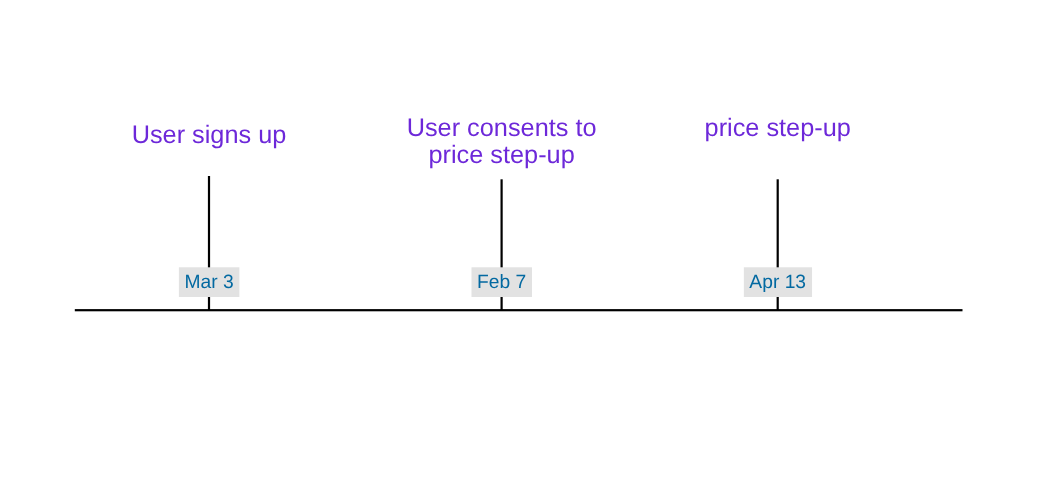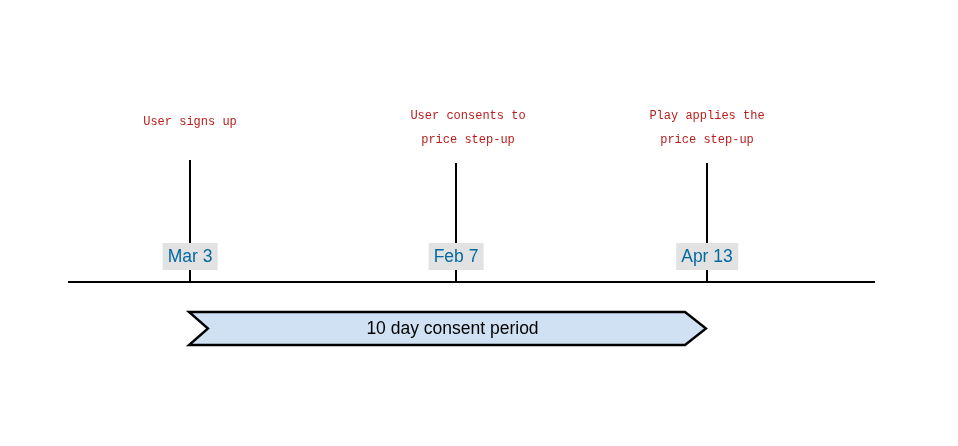--- a/index.html
+++ b/index.html
@@ -34,24 +34,23 @@
     position: absolute;
     top: 0;
     height: 446px;
     width: 0;
   }
   .marker-label {
     position: absolute;
     transform: translateX(-50%);
     text-align: center;
     white-space: nowrap;
-    font-size: 12px;
+    font-size: 23px;
     line-height: 24px;
-    color: #b91c1c;
-    font-family: Liberation Mono, monospace;
+    color: #6d28d9;
   }
   .marker-label .line {
     display: block;
   }
   .tick-line {
     position: absolute;
     width: 2px;
     background: #000000;
     transform: translateX(-50%);
   }
@@ -105,37 +104,30 @@
 
   <div class="marker" style="left:190px;">
     <div class="marker-label" style="left:0; top:110px;">
       <span class="line">User signs up</span>
     </div>
     <div class="tick-line" style="left:0; top:160px; height:122px;"></div>
     <div class="date-chip" style="left:0; top:243px;">Mar 3</div>
   </div>
 
   <div class="marker" style="left:456px;">
-    <div class="marker-label" style="left:12px; top:104px;">
+    <div class="marker-label" style="left:0; top:104px;">
       <span class="line">User consents to</span>
       <span class="line">price step-up</span>
     </div>
     <div class="tick-line" style="left:0; top:163px; height:119px;"></div>
     <div class="date-chip" style="left:0; top:243px;">Feb 7</div>
   </div>
 
   <div class="marker" style="left:707px;">
     <div class="marker-label" style="left:0; top:104px;">
-      <span class="line">Play applies the</span>
       <span class="line">price step-up</span>
     </div>
     <div class="tick-line" style="left:0; top:163px; height:119px;"></div>
     <div class="date-chip" style="left:0; top:243px;">Apr 13</div>
   </div>
 
-  <div class="period-banner">
-    <svg viewBox="0 0 519 35" preserveAspectRatio="none">
-      <polygon points="1,1 497,1 518,17.5 497,34 1,34 20,17.5" fill="#cfe1f2" stroke="#000000" stroke-width="2.4" stroke-linejoin="miter"></polygon>
-    </svg>
-    <div class="banner-text">10 day consent period</div>
-  </div>
 
 </div>
 
 </body></html>

